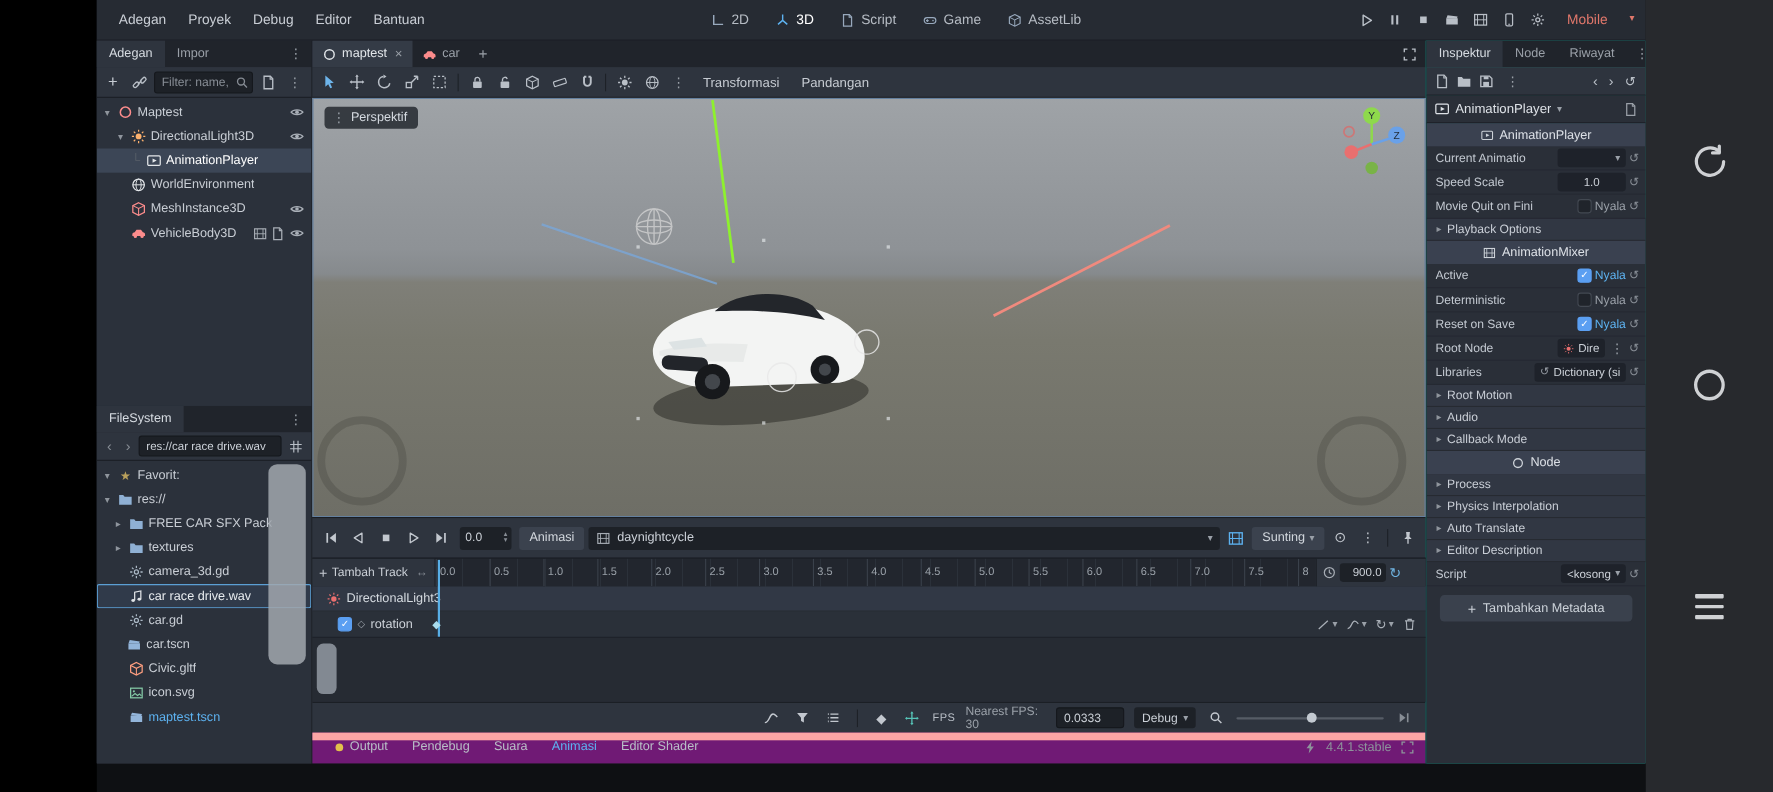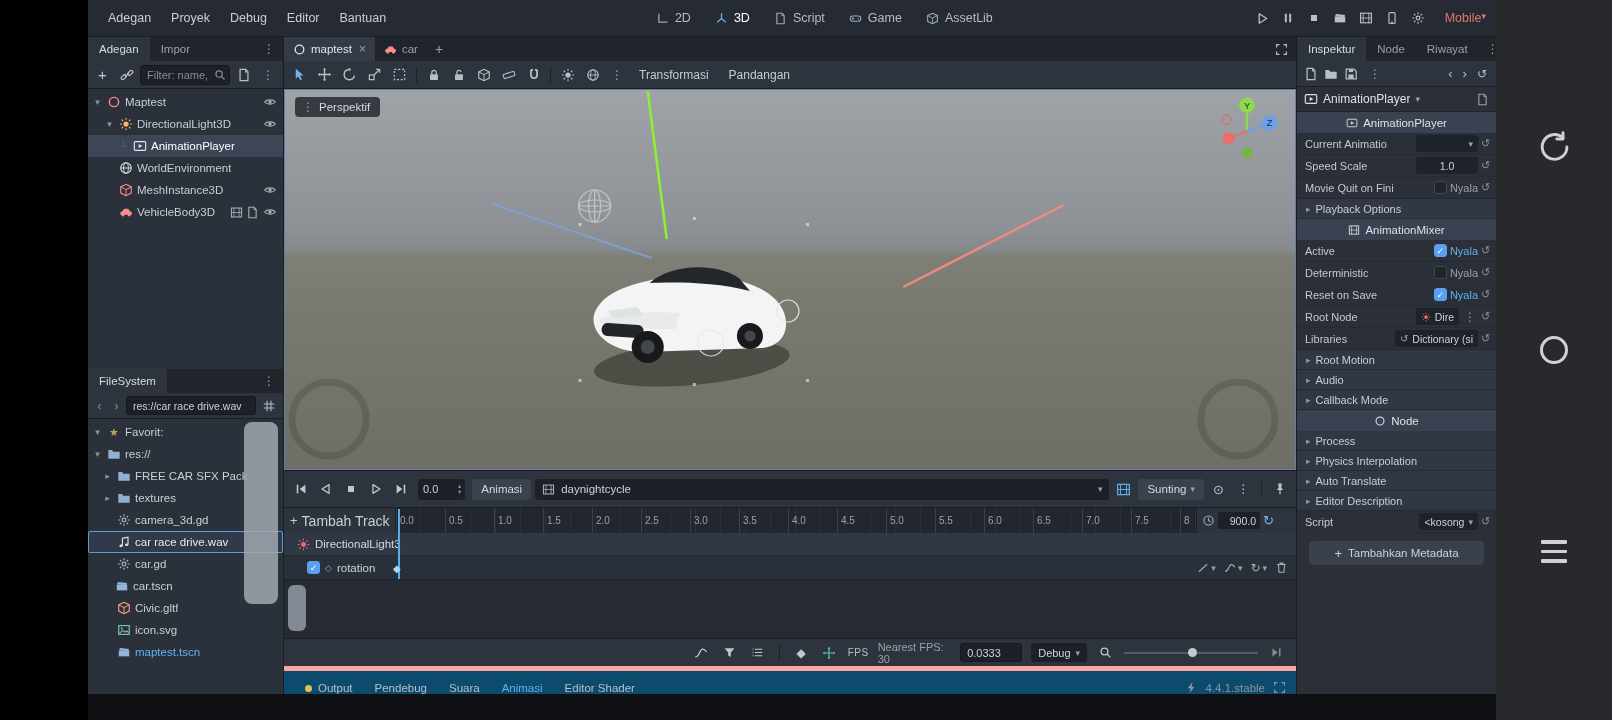--- a/index.html
+++ b/index.html
@@ -19,21 +19,21 @@
 .menubar{height:37px;display:flex;align-items:center;background:#262b33;border-bottom:1px solid #1a1d23;padding:0 10px;flex-shrink:0}
 .menus{display:flex;align-items:center}
 .menu-item{padding:0 10px;font-size:12.5px;color:#c9ced5}
 .workspaces{display:flex;align-items:center;gap:2px;margin:0 auto}
 .ws{display:flex;align-items:center;gap:6px;padding:0 11px;font-size:12.5px;color:#b6bcc4}
 .ws svg{color:#98a9bd}
 .ws.active{color:#fff}
 .ws.active svg{color:#5db2f0}
 .run-controls{display:flex;align-items:center;gap:7px}
 .run-ic{width:19px;height:19px;display:flex;align-items:center;justify-content:center;color:#b9bfc7}
-.profile{display:flex;align-items:flex-start;gap:0;margin-left:10px;color:#e0776b;font-size:12.5px}
+.profile{display:flex;align-items:flex-start;gap:20px;margin-left:10px;color:#e0776b;font-size:12.5px}
 .body{flex:1;display:flex;min-height:0}
 .left-dock{width:196px;display:flex;flex-direction:column;border-right:1px solid #1a1d23;background:#2a2f38;min-height:0}
 .center{flex:1;display:flex;flex-direction:column;min-width:0}
 .right-dock{width:200px;display:flex;flex-direction:column;border-left:1px solid #1a1d23;background:#14b8a6}
 .dock-tabs{height:24px;display:flex;align-items:stretch;background:#20242b;flex-shrink:0}
 .dock-tab{display:flex;align-items:center;padding:0 11px;font-size:11.5px;color:#9aa0a8}
 .dock-tab.active{background:#2e343e;color:#d6dbe1}
 .dots{margin-left:auto;display:flex;align-items:center;padding:0 8px;color:#9aa0a8;font-size:12px}
 .dots.inline{margin-left:0;padding:0 5px}
 .mini-toolbar{height:28px;display:flex;align-items:center;gap:3px;background:#2e343e;padding:0 4px;flex-shrink:0;border-bottom:1px solid #1a1d23}
@@ -83,21 +83,21 @@
 .t-btn{width:21px;height:21px;display:flex;align-items:center;justify-content:center;color:#c2c7ce;font-size:12px}
 .spin{display:flex;align-items:center;height:21px;background:#1d2127;border-radius:3px;margin:0 3px}
 .spin input{width:40px;background:transparent;border:none;color:#ccd1d8;font-size:11px;padding:0 5px;outline:none;font-family:inherit}
 .spin-arr{display:flex;flex-direction:column;justify-content:center;padding-right:4px;color:#878d95;font-size:6.5px;line-height:6px}
 .btn{height:21px;display:flex;align-items:center;gap:4px;background:#3b424e;border-radius:3px;padding:0 9px;font-size:11.5px;color:#d2d7dd}
 .anim-dd{flex:1;height:21px;display:flex;align-items:center;gap:6px;background:#1d2127;border-radius:3px;padding:0 7px;min-width:0}
 .caret{color:#9aa0a8;font-size:9px}
 .tl-body{position:relative;flex-shrink:0}
 .anim-timeline{height:26px;display:flex;background:#22262e;border-top:1px solid #1a1d23}
 .tl-name{width:112px;display:flex;align-items:center;gap:4px;padding:0 6px;background:#2e343e;border-right:1px solid #1a1d23;flex-shrink:0}
-.tl-name .lbl{font-size:14px;color:#c9ced5;white-space:nowrap}
+.tl-name .lbl{font-size:11px;color:#c9ced5;white-space:nowrap}
 .tl-ruler{flex:1;display:flex;overflow:hidden;min-width:0;background:repeating-linear-gradient(90deg,#22262e 0 24px,#2b313a 24px 25px)}
 .tick{flex:0 0 49px;height:100%;border-left:1px solid #3a414b;font-size:10px;color:#99a0a8;padding:7px 0 0 3px;white-space:nowrap}
 .tl-right{width:100px;display:flex;align-items:center;gap:3px;background:#2e343e;border-left:1px solid #1a1d23;padding:0 5px;flex-shrink:0}
 .tl-right input{width:42px;height:17px;background:#1d2127;border:none;border-radius:3px;color:#ccd1d8;font-size:10.5px;text-align:right;padding:0 4px;outline:none;font-family:inherit}
 .loop-ic{color:#6fb3e0;font-size:13px}
 .track-node-row{height:23px;display:flex;align-items:center;gap:5px;padding-left:13px;background:#313845;border-bottom:1px solid #262b33;font-size:11.5px;color:#d5dae0}
 .track-prop-row{position:relative;height:23px;display:flex;align-items:center;gap:5px;padding-left:23px;background:#2a3039;font-size:11.5px;color:#ccd1d8}
 .cb{width:13px;height:13px;border-radius:3px;background:#20242b;border:1px solid #434952;display:flex;align-items:center;justify-content:center;font-size:9px;color:#fff;flex-shrink:0}
 .cb.checked{background:#5b9ff2;border-color:#5b9ff2}
 .pdiamond{color:#99a0a8;font-size:9px}
@@ -107,21 +107,21 @@
 .key-diamond{position:absolute;left:109px;top:56px;color:#a9dcec;font-size:10px}
 .anim-empty{flex:1;position:relative;background:#262b33;border-top:1px solid #1e222a}
 .track-scrollbar{position:absolute;left:4px;top:5px;width:18px;height:46px;background:#8d949c;border-radius:6px;opacity:.9}
 .anim-footer{height:28px;display:flex;align-items:center;gap:9px;background:#2e343e;border-top:1px solid #1a1d23;padding:0 10px;flex-shrink:0;font-size:11px;color:#b9bfc7}
 .f-spacer{width:430px}
 .fps-chip{font-size:10px;letter-spacing:.5px}
 .step-input{width:62px;height:19px;background:#1d2127;border:1px solid #15181d;border-radius:3px;color:#ccd1d8;font-size:11px;padding:0 6px;outline:none;font-family:inherit}
 .unit-dd{height:19px;display:flex;align-items:center;gap:5px;background:#1d2127;border-radius:3px;padding:0 7px;color:#ccd1d8;font-size:11px}
 .zoom-slider{position:relative;width:148px;height:2px;background:#565c66;border-radius:1px}
 .zoom-handle{position:absolute;left:48%;top:-4px;width:9px;height:9px;border-radius:50%;background:#c3c9d1}
-.statusbar{height:28px;display:flex;align-items:flex-end;background:#0c4a6e;border-top:5px solid #fca5a5;padding:0 10px;flex-shrink:0}
+.statusbar{height:28px;display:flex;align-items:flex-start;background:#701a75;border-top:7px solid #fca5a5;padding:0 10px;flex-shrink:0}
 .sb-item{display:flex;align-items:center;gap:6px;padding:0 11px;font-size:11.5px;color:#b9bfc7}
 .sb-item.active{color:#5db2f0}
 .sb-dot{width:7px;height:7px;border-radius:50%;background:#e2c04b}
 .sb-right{margin-left:auto;display:flex;align-items:center;gap:8px;color:#8d939b;font-size:11.5px}
 .insp-toolbar{height:26px;display:flex;align-items:center;gap:6px;background:#2e343e;border-bottom:1px solid #1a1d23;padding:0 7px;flex-shrink:0;color:#b9bfc7}
 .sp{margin-left:auto}
 .hist{font-size:13px;color:#b9bfc7;padding:0 2px}
 .node-select-row{height:25px;display:flex;align-items:center;gap:5px;background:#2a2f38;padding:0 7px;border-bottom:1px solid #1e222a;flex-shrink:0}
 .node-name{font-size:12px;color:#dde1e6;white-space:nowrap;overflow:hidden}
 .filter-row{height:26px;display:flex;align-items:center;gap:5px;padding:0 6px;background:#2a2f38;border-bottom:1px solid #1e222a;flex-shrink:0}

